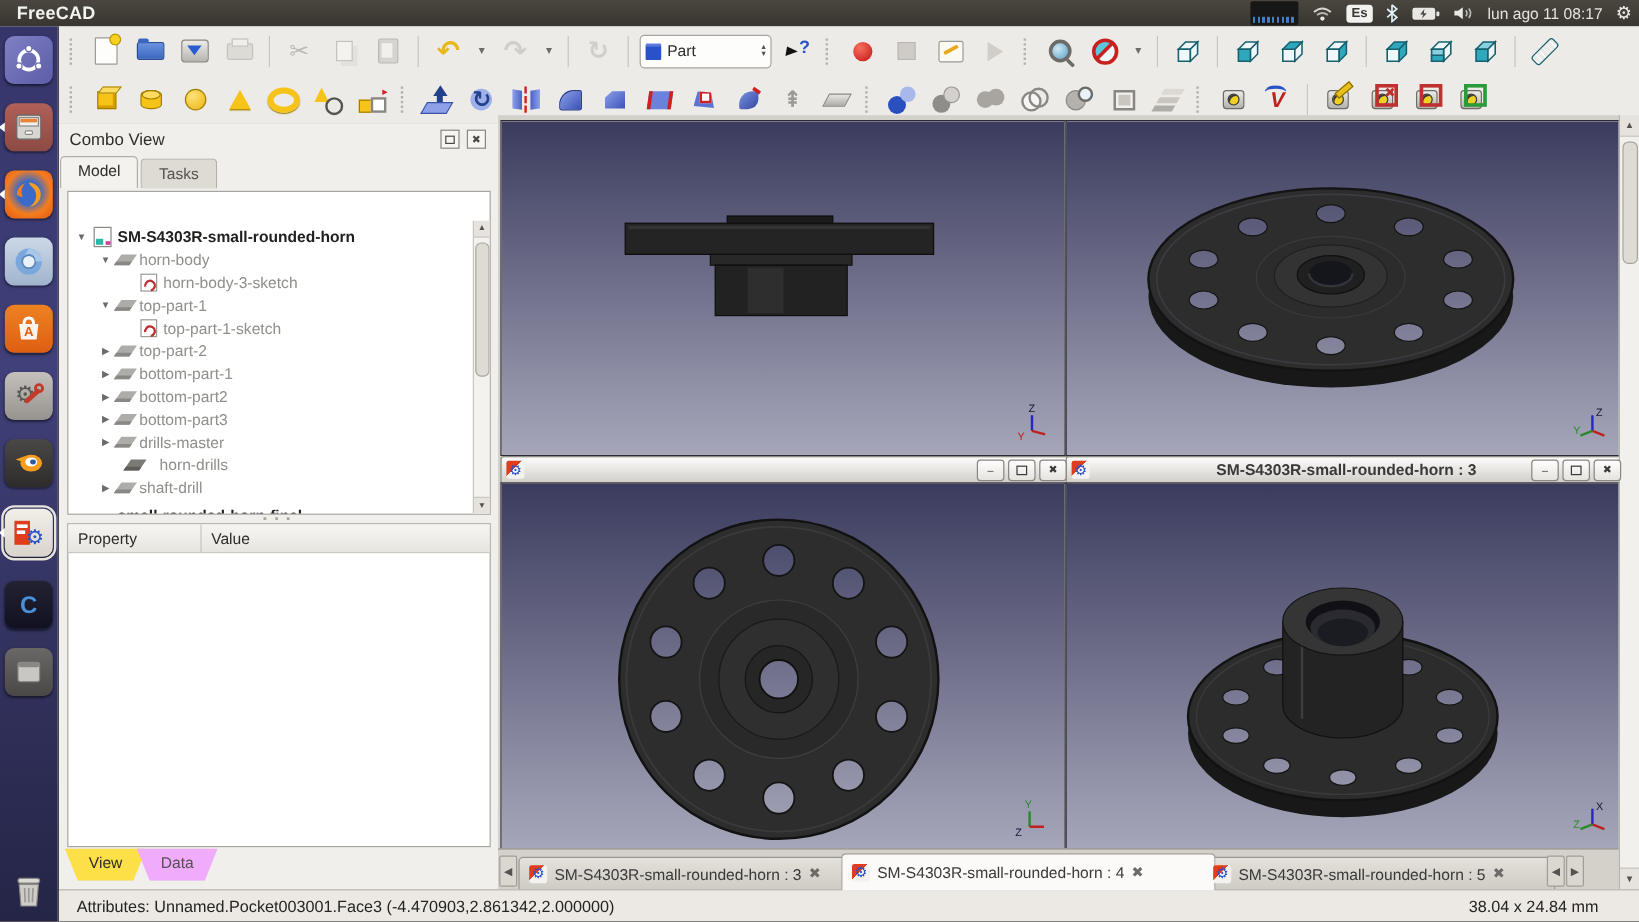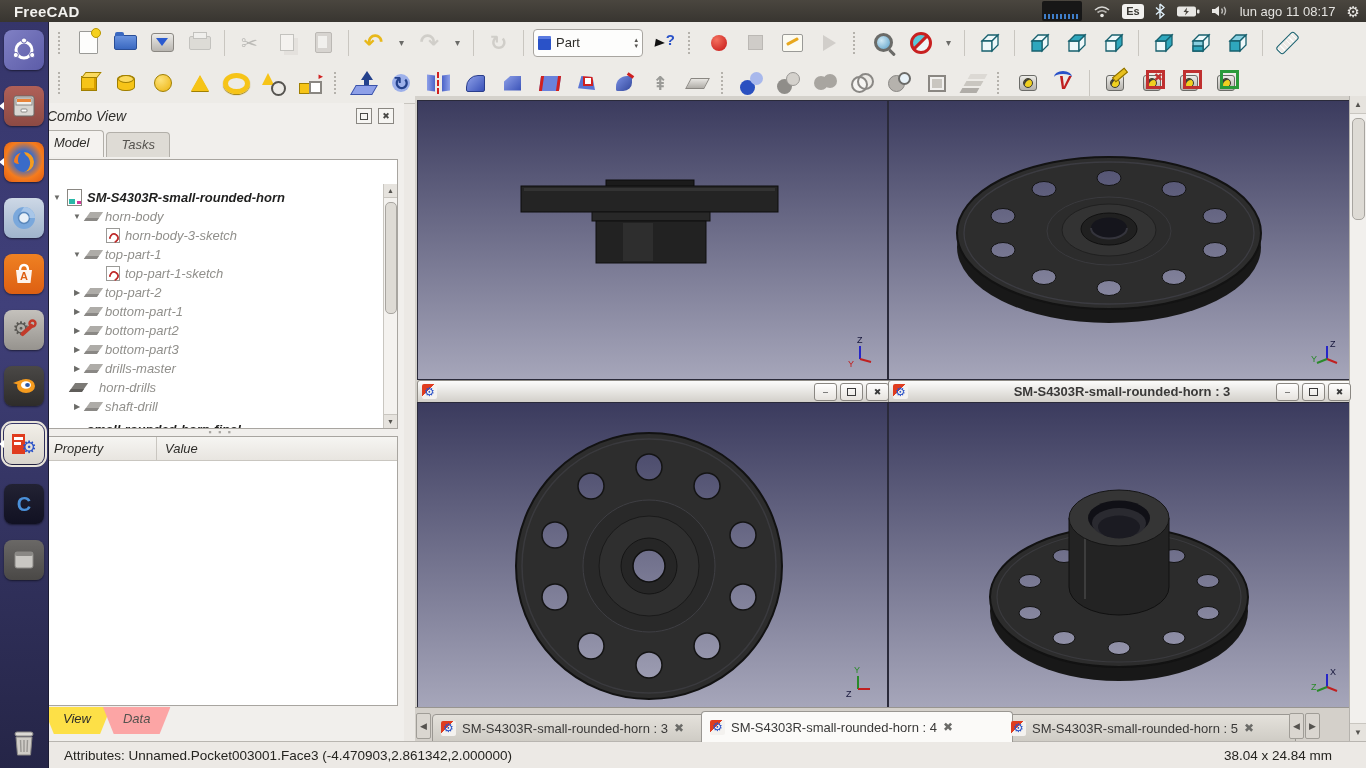--- a/index.html
+++ b/index.html
@@ -132,21 +132,21 @@
     box-shadow:0 7px 0 #b0ada8,0 -7px 0 #dcd9d4;}
   .m-tape span.t{width:16px;height:14px;background:linear-gradient(180deg,#ecebe7,#b5b2ad);border:1px solid #6b6b68;border-radius:3px;position:relative;}
   .m-tape span.t::after{content:"";position:absolute;left:3px;top:2px;width:8px;height:8px;border-radius:50%;background:#f0d020;border:1px solid #3a3a38;box-shadow:inset 2px 2px 0 -1px #3a3a38;}
   .m-ang span.v{color:#c02020;font-weight:bold;font-size:18px;font-style:italic;}
   .m-ang span.a{position:absolute;left:5px;top:3px;width:18px;height:9px;border-top:3px solid #2a52c8;border-radius:50% 50% 0 0;}
   .m-pen::before{content:"";position:absolute;right:2px;top:4px;width:14px;height:4px;background:#e8c01e;transform:rotate(-40deg);border:1px solid #8a6d00;z-index:2;}
   .frame-r::after{content:"";position:absolute;right:2px;top:2px;width:13px;height:13px;border:3px solid #c03030;}
   .frame-rx::before{content:"✖";position:absolute;right:4px;top:3px;color:#c03030;font-size:11px;z-index:2;}
   .frame-g::after{content:"";position:absolute;right:2px;top:2px;width:13px;height:13px;border:3px solid #2a9a3a;}
   
-  #combo{position:absolute;left:37px;top:103px;width:367px;height:638px;background:#f1efec;font-style:italic;}
+  #combo{position:absolute;left:48px;top:103px;width:367px;height:638px;background:#f1efec;}
   #combo-head{height:26px;display:flex;align-items:center;padding:0 10px;}
   #combo-title{font-size:14px;color:#2e2d2a;}
   .wbtn{width:14px;height:14px;border:1px solid #8a8782;background:#f6f5f2;margin-left:6px;
     display:flex;align-items:center;justify-content:center;font-size:9px;color:#4a4a47;}
   #combo-tabs{display:flex;padding-left:2px;height:28px;align-items:flex-end;}
   .ctab{border:1px solid #b2afa9;border-bottom:none;border-radius:4px 4px 0 0;padding:4px 14px 5px;
     font-size:13px;}
   .ctab.active{background:#f4f2ef;color:#2e2d2a;position:relative;z-index:2;height:17px;}
   .ctab.inactive{background:#dedbd5;color:#55534f;height:15px;margin-left:2px;}
   #treebox{position:absolute;left:8px;top:56px;width:351px;height:268px;background:#fff;
@@ -170,21 +170,21 @@
   .sthumb{position:absolute;left:1px;width:10px;background:#dedbd5;border:1px solid #a8a5a0;border-radius:5px;}
   #csplit{position:absolute;left:8px;top:326px;width:351px;height:6px;display:flex;align-items:center;justify-content:center;color:#a8a5a0;font-size:9px;letter-spacing:2px;}
   #props{position:absolute;left:8px;top:333px;width:351px;height:268px;border:1px solid #a8a5a0;background:#fff;}
   #prophdr{display:flex;height:23px;background:linear-gradient(180deg,#f6f5f2,#e8e5e0);border-bottom:1px solid #c9c6c0;font-size:13px;color:#2e2d2a;text-align:center;}
   #prophdr .c1{width:102px;border-right:1px solid #c9c6c0;display:flex;align-items:center;padding-left:8px;}
   #prophdr .c2{flex:1;display:flex;align-items:center;padding-left:8px;}
   #btabs{position:absolute;left:6px;top:604px;height:27px;display:flex;}
   .btab{clip-path:polygon(0 0,100% 0,84% 100%,16% 100%);padding:4px 20px 6px;font-size:13px;
     filter:drop-shadow(0 0 1px #8a8781);}
   .btab.active{background:#fde047;color:#2e2d2a;}
-  .btab.inactive{background:#fca5a5;color:#55534f;margin-left:-8px;}
+  .btab.inactive{background:#f0abfc;color:#55534f;margin-left:-8px;}
   
   #mdi{position:absolute;left:415px;top:96px;width:951px;height:645px;background:#d4d1cb;}
   .vpwrap{position:absolute;border:1px solid #2a2a3a;overflow:hidden;}
   .mtitle{position:absolute;height:21px;background:linear-gradient(180deg,#fcfcfb,#d2cfc9);
     border:1px solid #8f8c86;border-radius:3px 3px 0 0;display:flex;align-items:center;padding:0 4px;}
   .mtitle .txt{position:absolute;left:0;right:0;text-align:center;font-weight:bold;font-size:13px;color:#3a3938;}
   .fcicon{width:15px;height:15px;border-radius:2px;background:linear-gradient(135deg,#e03c1e 42%,#f4f2ef 42%);
     display:flex;align-items:center;justify-content:center;color:#2a52c8;font-size:12px;line-height:1;z-index:2;}
   .wbtns{margin-left:auto;display:flex;gap:3px;z-index:2;}
   .wb3{width:21px;height:16px;border:1px solid #8a8782;border-radius:3px;background:linear-gradient(180deg,#fefefe,#e6e3de);
@@ -631,21 +631,21 @@
       <div class="trowi" style="top:180px;padding-left:26px;">
         <span class="tarrow">▶</span>
         <span class="ti-feat"></span>
         <span class="tlabel">bottom-part3</span>
       </div>
       <div class="trowi" style="top:199px;padding-left:26px;">
         <span class="tarrow">▶</span>
         <span class="ti-feat"></span>
         <span class="tlabel">drills-master</span>
       </div>
-      <div class="trowi" style="top:218px;padding-left:26px;gap:14px;">
+      <div class="trowi" style="top:218px;padding-left:49px;gap:14px;">
         <span class="ti-feat dark"></span>
         <span class="tlabel">horn-drills</span>
       </div>
       <div class="trowi" style="top:237px;padding-left:26px;">
         <span class="tarrow">▶</span>
         <span class="ti-feat"></span>
         <span class="tlabel">shaft-drill</span>
       </div>
       <div class="trowi" style="top:257px;padding-left:41px;flex-direction:column;">
         <span class="ti-blue"></span>

